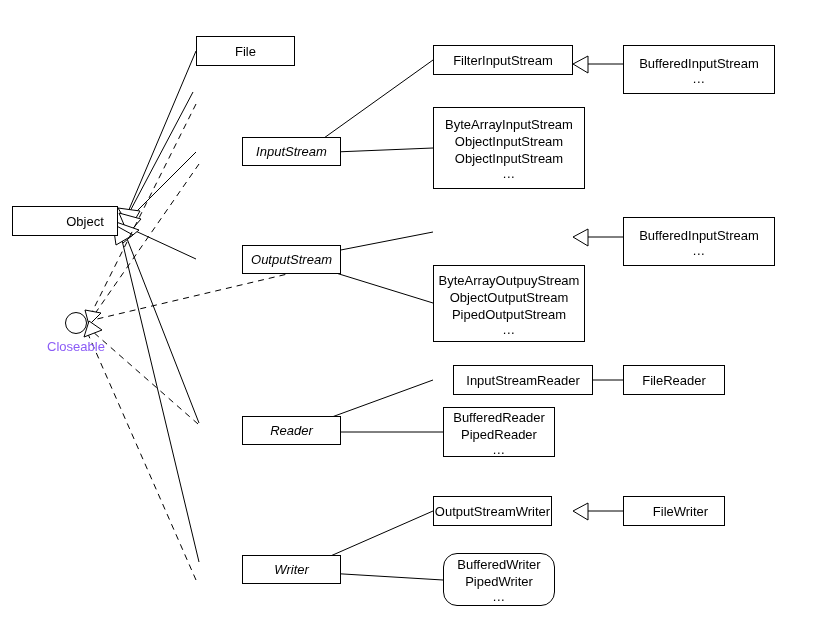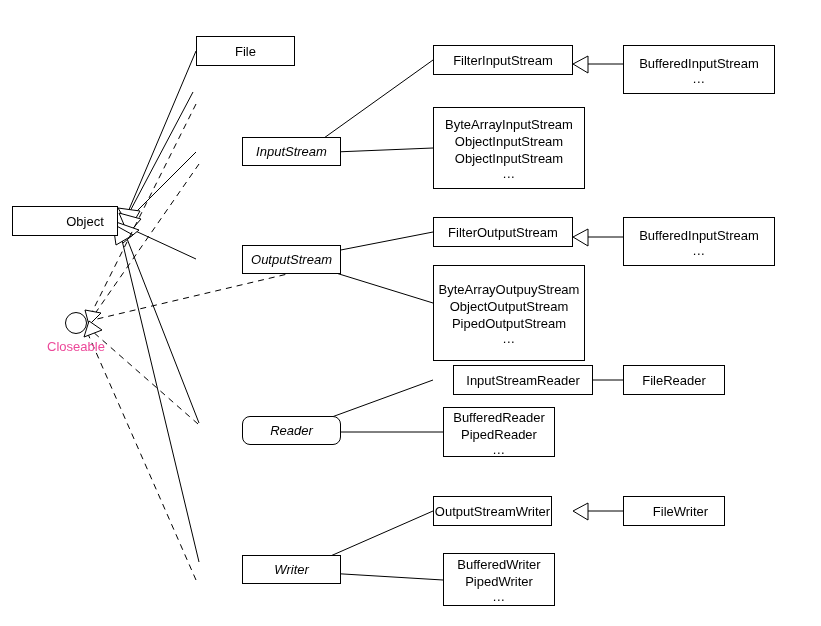--- a/index.html
+++ b/index.html
@@ -61,21 +61,21 @@
     height: 22px;
     box-sizing: border-box;
     border: 1px solid #000000;
     border-radius: 50%;
     background: #ffffff;
   }
   .iface-label {
     position: absolute;
     font-size: 13px;
     line-height: 15px;
-    color: #ec4899;
+    color: #8b5cf6;
     white-space: nowrap;
   }
 </style>
 </head>
 <body>
 
 <div id="diagram-root">
 
   <svg id="edge-layer" viewBox="0 0 821 626" width="821" height="626" xmlns="http://www.w3.org/2000/svg">
 
@@ -170,21 +170,21 @@
 
 
   <div class="uml-box abstract" style="left: 196px; top: 137px; width: 99px; height: 29px;">
     <span class="uml-line">InputStream</span>
   </div>
 
   <div class="uml-box abstract" style="left: 196px; top: 245px; width: 99px; height: 29px;">
     <span class="uml-line">OutputStream</span>
   </div>
 
-  <div class="uml-box abstract" style="left: 196px; top: 416px; width: 99px; height: 29px; border-radius: 8px;">
+  <div class="uml-box abstract" style="left: 196px; top: 416px; width: 99px; height: 29px;">
     <span class="uml-line">Reader</span>
   </div>
 
   <div class="uml-box abstract" style="left: 196px; top: 555px; width: 99px; height: 29px;">
     <span class="uml-line">Writer</span>
   </div>
 
   <div class="uml-box" style="left: 433px; top: 45px; width: 140px; height: 30px;">
     <span class="uml-line">FilterInputStream</span>
   </div>
@@ -194,30 +194,27 @@
       <span class="uml-ellipsis">...</span>
     </div>
 
   <div class="uml-box" style="left: 433px; top: 107px; width: 152px; height: 82px;">
       <span class="uml-line">ByteArrayInputStream</span>
       <span class="uml-line">ObjectInputStream</span>
       <span class="uml-line">ObjectInputStream</span>
       <span class="uml-ellipsis">...</span>
     </div>
 
-  <div class="uml-box" style="left: 433px; top: 217px; width: 140px; height: 30px;">
-    <span class="uml-line">FilterOutputStream</span>
-  </div>
 
   <div class="uml-box" style="left: 623px; top: 217px; width: 152px; height: 49px;">
       <span class="uml-line">BufferedInputStream</span>
       <span class="uml-ellipsis">...</span>
     </div>
 
-  <div class="uml-box" style="left: 433px; top: 265px; width: 152px; height: 96px;">
+  <div class="uml-box" style="left: 433px; top: 265px; width: 152px; height: 77px;">
       <span class="uml-line">ByteArrayOutpuyStream</span>
       <span class="uml-line">ObjectOutputStream</span>
       <span class="uml-line">PipedOutputStream</span>
       <span class="uml-ellipsis">...</span>
     </div>
 
   <div class="uml-box" style="left: 433px; top: 365px; width: 140px; height: 30px; margin-left: 20px;">
     <span class="uml-line">InputStreamReader</span>
   </div>
 
@@ -232,21 +229,21 @@
     </div>
 
   <div class="uml-box" style="left: 433px; top: 496px; width: 119px; height: 30px;">
     <span class="uml-line">OutputStreamWriter</span>
   </div>
 
   <div class="uml-box" style="left: 623px; top: 496px; width: 102px; height: 30px; padding-left: 13px;">
     <span class="uml-line">FileWriter</span>
   </div>
 
-  <div class="uml-box" style="left: 443px; top: 553px; width: 112px; height: 53px;">
+  <div class="uml-box" style="left: 443px; top: 553px; width: 112px; height: 53px; border-radius: 14px;">
       <span class="uml-line">BufferedWriter</span>
       <span class="uml-line">PipedWriter</span>
       <span class="uml-ellipsis">...</span>
     </div>
 
   <div class="iface-node" style="left: 65px; top: 312px; width: 22px; height: 22px;"></div>
   <div class="iface-label" style="left: 40px; top: 339px; width: 72px; text-align: center;">Closeable</div>
 
 </div>
 

